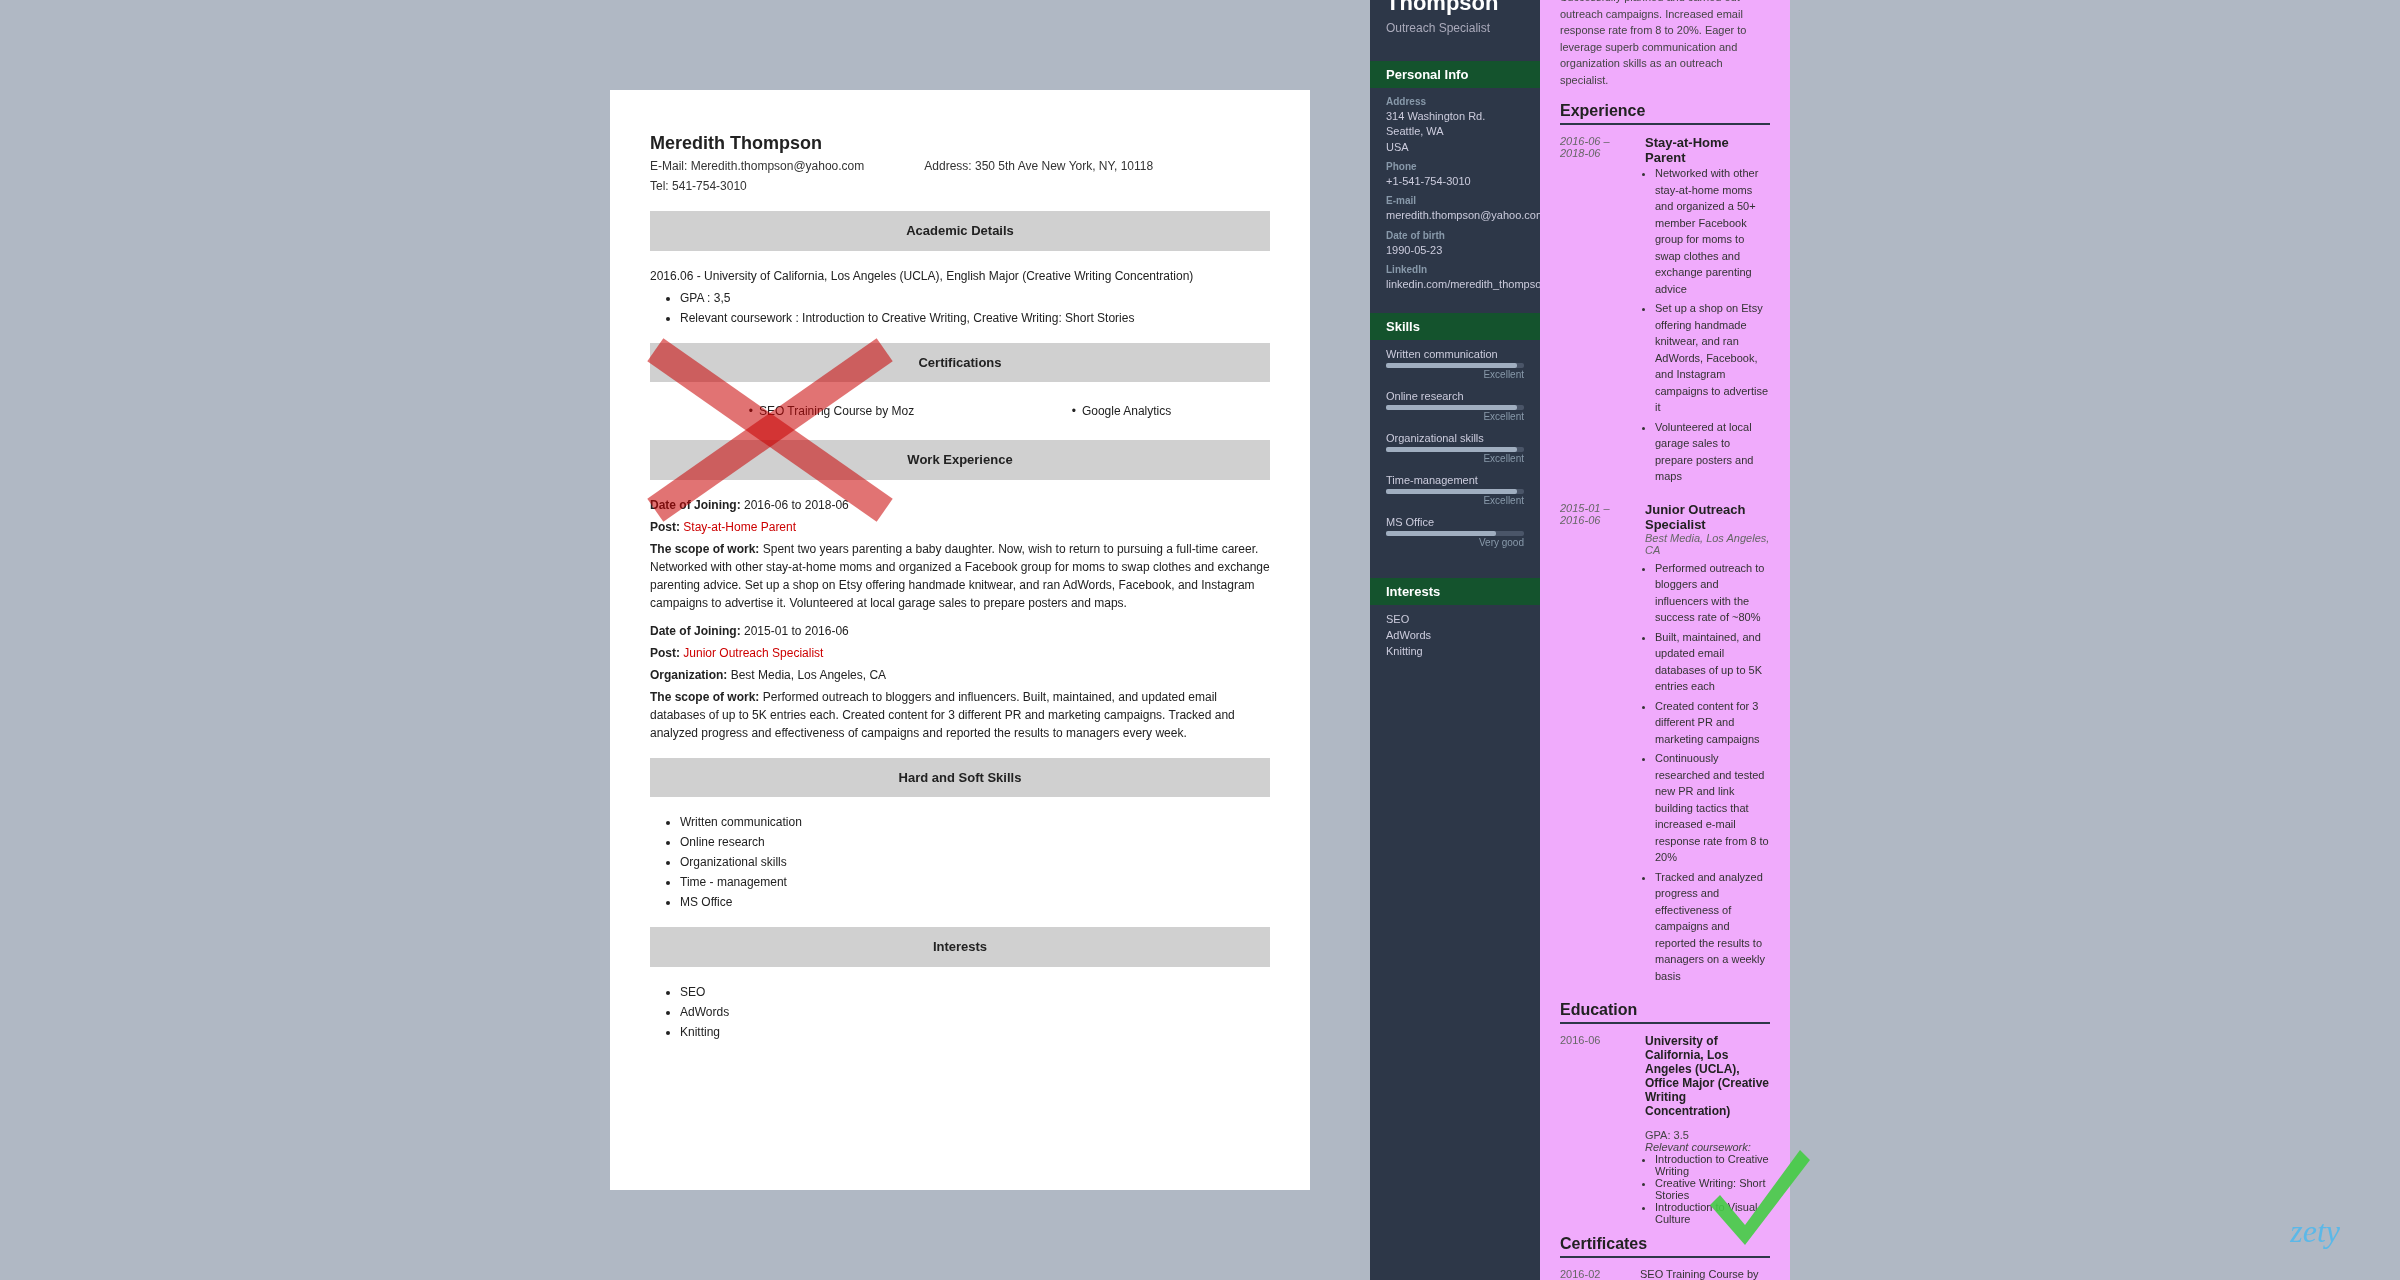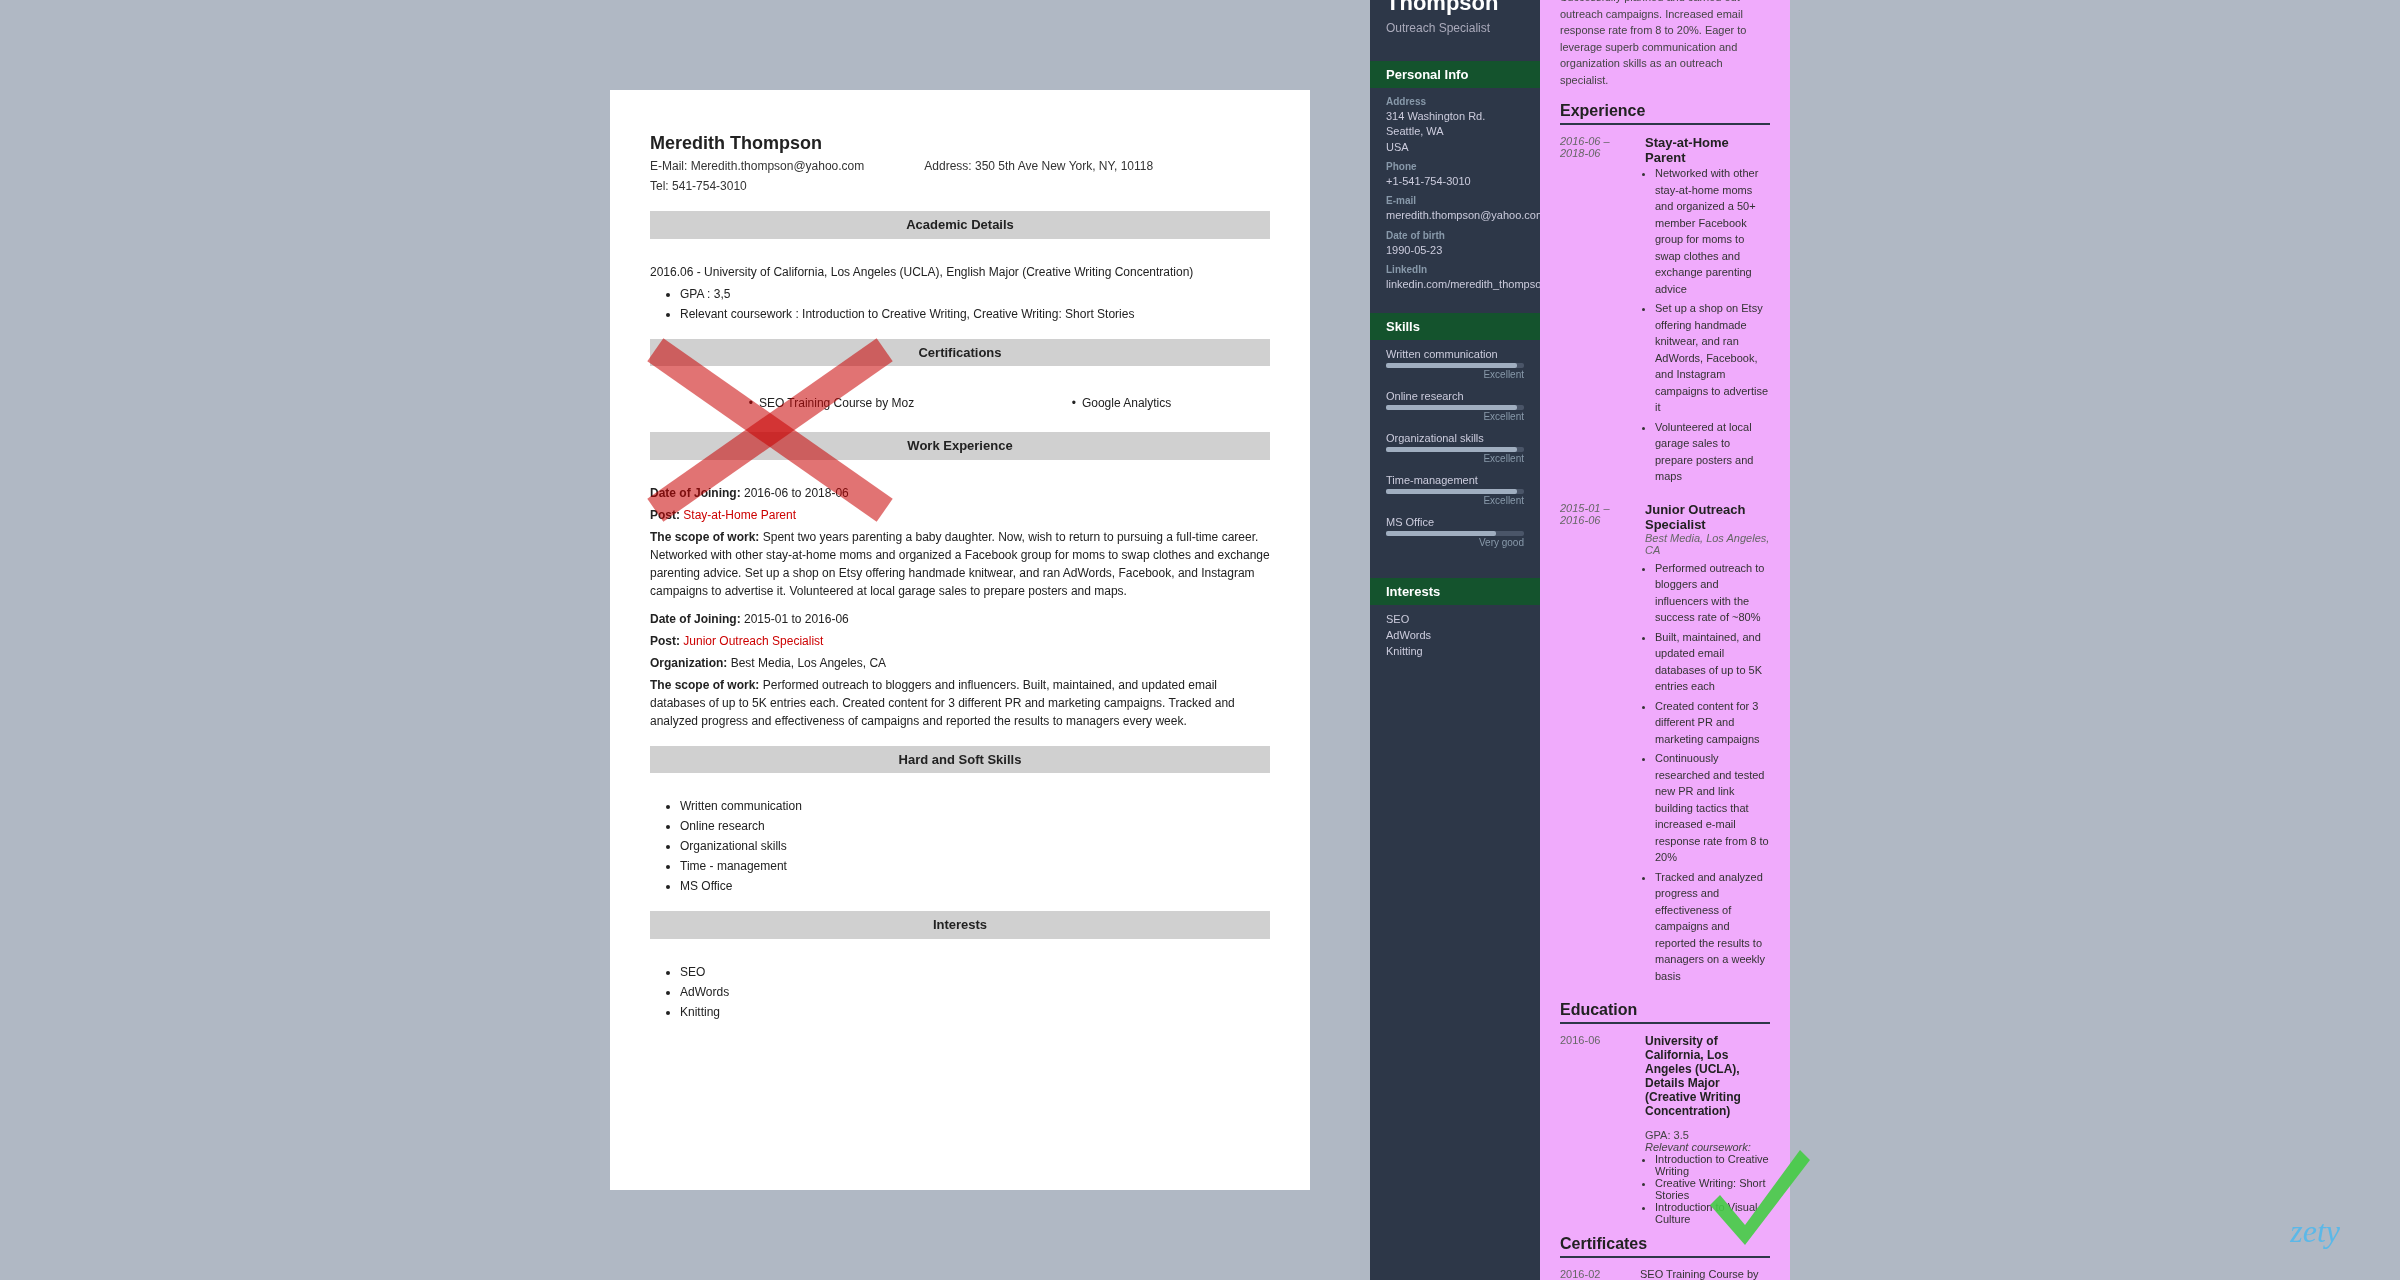--- a/index.html
+++ b/index.html
@@ -42,22 +42,22 @@
       font-size: 12px;
       color: #333;
       margin-bottom: 16px;
     }
 
     .section-header {
       background: #d0d0d0;
       text-align: center;
       font-weight: bold;
       font-size: 13px;
-      padding: 4px 0;
-      margin-bottom: 24px;
+      padding: 10px 0;
+      margin-bottom: 16px;
     }
 
     .left-section {
       margin-bottom: 16px;
     }
 
     .left-section p {
       font-size: 12px;
       margin-bottom: 4px;
     }
@@ -572,21 +572,21 @@
             <li>Continuously researched and tested new PR and link building tactics that increased e-mail response rate from 8 to 20%</li>
             <li>Tracked and analyzed progress and effectiveness of campaigns and reported the results to managers on a weekly basis</li>
           </ul>
         </div>
       </div>
 
       <div class="main-section-title">Education</div>
       <div class="clearfix">
         <div class="edu-dates">2016-06</div>
         <div class="edu-item">
-          <div class="edu-title">University of California, Los Angeles (UCLA), Details Major (Creative Writing Concentration)</div>
+          <div class="edu-title">University of California, Los Angeles (UCLA), Office Major (Creative Writing Concentration)</div>
           <div class="edu-gpa">GPA: 3.5</div>
           <div class="edu-coursework-label">Relevant coursework:</div>
           <ul class="edu-coursework-list">
             <li>Introduction to Creative Writing</li>
             <li>Creative Writing: Short Stories</li>
             <li>Introduction to Visual Culture</li>
           </ul>
         </div>
       </div>
 

